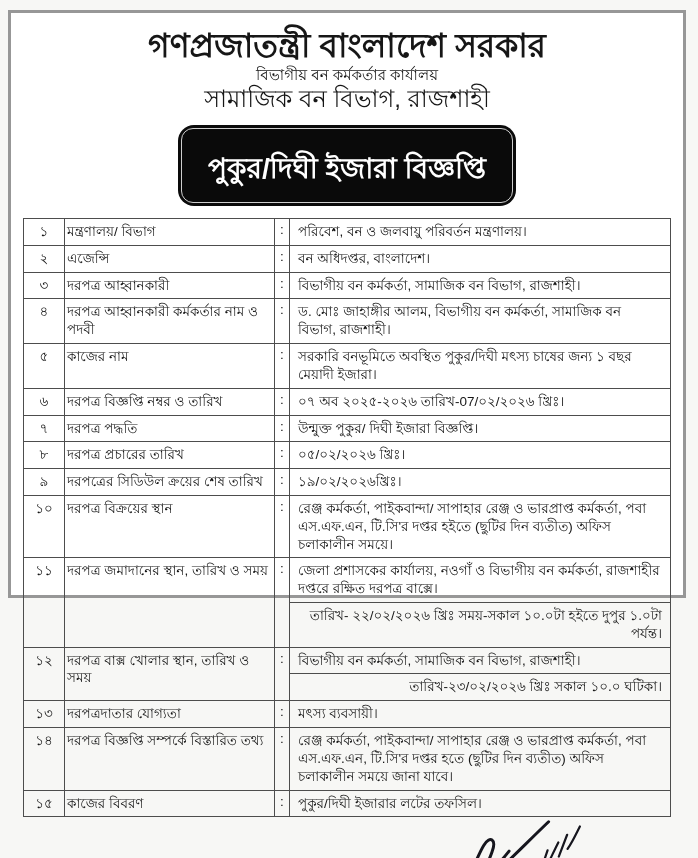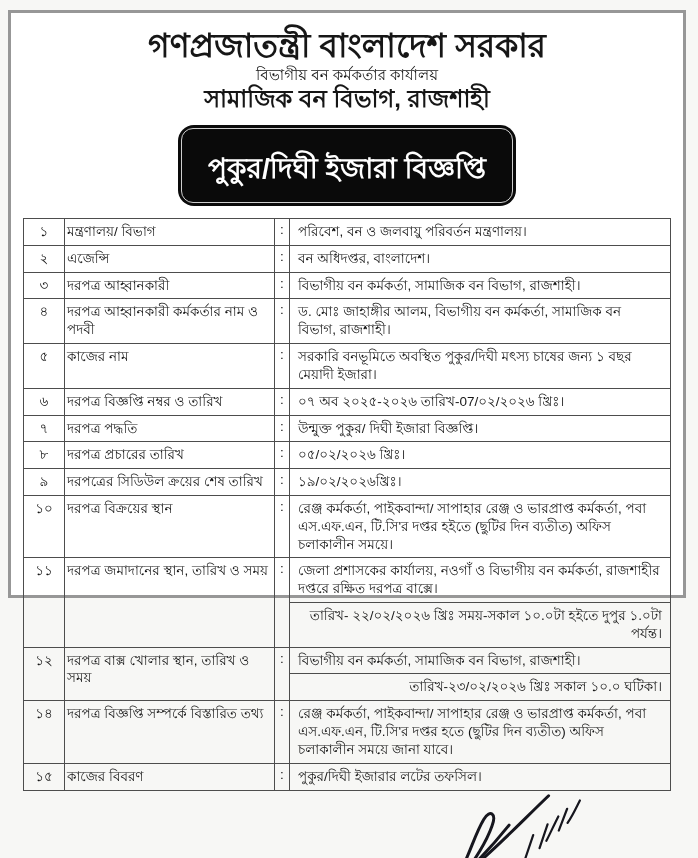--- a/index.html
+++ b/index.html
@@ -8,21 +8,21 @@
     font-family:"Liberation Sans","DejaVu Sans",sans-serif;color:#161616;overflow:hidden;
   }
   .frame{
     position:absolute;left:8px;top:10px;width:678px;height:588px;
     box-sizing:border-box;border:3px solid #979797;background:#ffffff;
     padding:4px 12px 6px 12px;
   }
   .doc-header{text-align:center;}
   .gov-title{font-size:33px;font-weight:bold;line-height:1.25;margin-top:8px;}
   .office-line{font-size:15px;line-height:1.2;margin-top:0;}
-  .division-line{font-size:24px;font-weight:bold;line-height:1.2;margin-top:1px;}
+  .division-line{font-size:24px;font-weight:normal;line-height:1.2;margin-top:1px;}
   .title-box-wrap{text-align:center;margin-top:11px;}
   .title-box{
     position:relative;display:inline-block;background:#0a0a0a;color:#ffffff;
     font-size:28px;font-weight:bold;padding:22px 30px 12px 30px;border-radius:16px;
   }
   .title-box::after{
     content:"";position:absolute;left:3px;top:3px;right:3px;bottom:3px;
     border:1.5px solid rgba(255,255,255,0.8);border-radius:12px;pointer-events:none;
   }
   table.notice{
@@ -149,20 +149,28 @@
           <tr>
             <td class="serial">১২</td>
             <td class="label">দরপত্র বাক্স খোলার স্থান, তারিখ ও সময়</td>
             <td class="colon">:</td>
             <td class="value">
               <div class="value-inner">বিভাগীয় বন কর্মকর্তা, সামাজিক বন বিভাগ, রাজশাহী।</div>
               <div class="value-sub">তারিখ-২৩/০২/২০২৬ খ্রিঃ সকাল ১০.০ ঘটিকা।</div>
             </td>
           </tr>
           <tr>
+            <td class="serial">১৩</td>
+            <td class="label">দরপত্রদাতার যোগ্যতা</td>
+            <td class="colon">:</td>
+            <td class="value">
+              <div class="value-inner">মৎস্য ব্যবসায়ী।</div>
+            </td>
+          </tr>
+          <tr>
             <td class="serial">১৪</td>
             <td class="label">দরপত্র বিজ্ঞপ্তি সম্পর্কে বিস্তারিত তথ্য</td>
             <td class="colon">:</td>
             <td class="value">
               <div class="value-inner">রেঞ্জ কর্মকর্তা, পাইকবান্দা/ সাপাহার রেঞ্জ ও ভারপ্রাপ্ত কর্মকর্তা, পবা এস.এফ.এন, টি.সি'র দপ্তর হতে (ছুটির দিন ব্যতীত) অফিস চলাকালীন সময়ে জানা যাবে।</div>
             </td>
           </tr>
           <tr>
             <td class="serial">১৫</td>
             <td class="label">কাজের বিবরণ</td>

